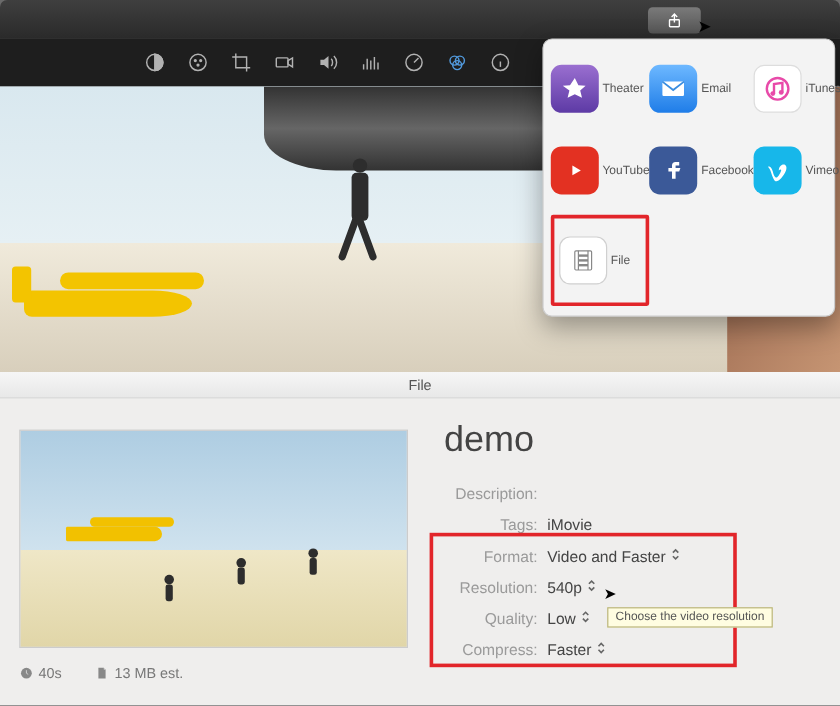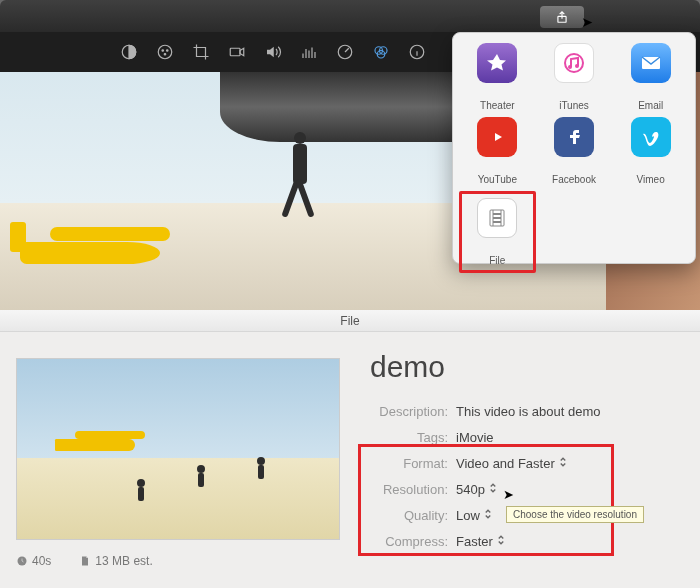--- a/index.html
+++ b/index.html
@@ -72,21 +72,21 @@
     background:#f3f3f3; border-radius:8px; border:1px solid #ccc;
     box-shadow:0 8px 22px rgba(0,0,0,.35);
     z-index:50;
     padding:10px 6px 8px;
     display:grid; grid-template-columns:repeat(3,1fr); row-gap:6px;
   }
   .popover::before{
     content:""; position:absolute; top:-8px; right:46px;
     border:8px solid transparent; border-bottom-color:#f3f3f3;
   }
-  .pop-item{display:flex;flex-direction:column;align-items:center;gap:17px;cursor:pointer;}
+  .pop-item{display:flex;flex-direction:row;align-items:center;gap:3px;cursor:pointer;}
   .pop-item .tile{width:40px;height:40px;border-radius:9px;display:flex;align-items:center;justify-content:center;}
   .pop-item .lbl{font-size:10px;color:#555;}
   .tile svg{width:24px;height:24px;}
   .tile-theater{background:linear-gradient(#9a6fd0,#5d3aa5);}
   .tile-email{background:linear-gradient(#6db8ff,#1f7de8);}
   .tile-itunes{background:#fff;border:1px solid #ddd;}
   .tile-youtube{background:#e33122;}
   .tile-facebook{background:#3b5998;}
   .tile-vimeo{background:#17b7ea;}
   .tile-image{background:#fff;border:1px solid #d0d0d0;}
@@ -235,38 +235,38 @@
 
   <div class="pop-item">
     <div class="tile tile-theater">
         <svg viewBox="0 0 24 24">
           <path d="M12 3l3 6 6 .5-4.5 4 1.5 6-6-3-6 3 1.5-6L2 9.5 8 9z" fill="#fff"></path>
         </svg>
       </div>
     <span class="lbl">Theater</span>
   </div>
   <div class="pop-item">
+    <div class="tile tile-email">
+        <svg viewBox="0 0 24 24">
+          <rect x="3" y="6" width="18" height="12" rx="1" fill="#fff"></rect>
+          <path d="M3 6l9 7 9-7" stroke="#3a8de0" fill="none" stroke-width="1.5"></path>
+        </svg>
+      </div>
+    <span class="lbl">Email</span>
+  </div>
+  <div class="pop-item">
     <div class="tile tile-itunes">
         <svg viewBox="0 0 24 24">
           <circle cx="12" cy="12" r="9" fill="none" stroke="#e84aa9" stroke-width="2"></circle>
           <path d="M9 16V8l7-1v8" stroke="#e84aa9" fill="none" stroke-width="2"></path>
           <circle cx="8" cy="16" r="2" fill="#e84aa9"></circle>
           <circle cx="15" cy="15" r="2" fill="#e84aa9"></circle>
         </svg>
       </div>
     <span class="lbl">iTunes</span>
-  </div>
-  <div class="pop-item">
-    <div class="tile tile-email">
-        <svg viewBox="0 0 24 24">
-          <rect x="3" y="6" width="18" height="12" rx="1" fill="#fff"></rect>
-          <path d="M3 6l9 7 9-7" stroke="#3a8de0" fill="none" stroke-width="1.5"></path>
-        </svg>
-      </div>
-    <span class="lbl">Email</span>
   </div>
   <div class="pop-item">
     <div class="tile tile-youtube">
         <svg viewBox="0 0 24 24">
           <path d="M10 8l7 4-7 4z" fill="#fff"></path>
         </svg>
       </div>
     <span class="lbl">YouTube</span>
   </div>
   <div class="pop-item">
@@ -322,21 +322,20 @@
             <path d="M6 3h9l3 3v15H6z"></path>
             <path d="M15 3v3h3" fill="#efeeed"></path>
           </svg></span><span>13 MB est.</span></span>
   </div>
 
   <div class="title-big">demo</div>
 
   <div class="form">
     <div class="row">
       <span class="k">Description:</span>
-      <span class="v">This video is about demo</span>
     </div>
     <div class="row">
       <span class="k">Tags:</span>
       <span class="v">iMovie</span>
     </div>
     <div class="row">
       <span class="k">Format:</span>
       <span class="v sel">
           <span>Video and Faster</span>
           <span class="chev"><svg viewBox="0 0 10 16">

